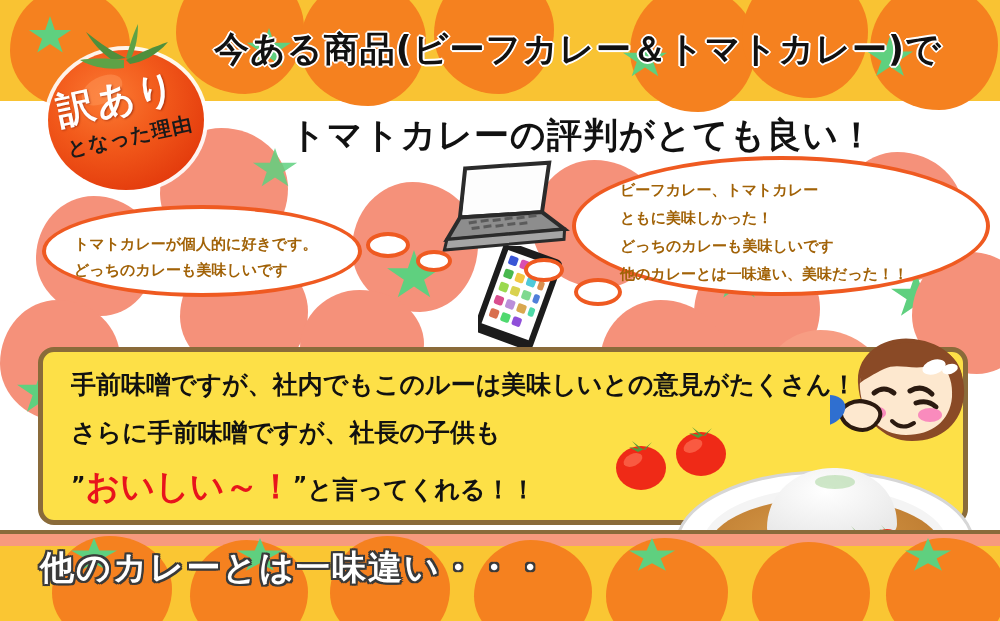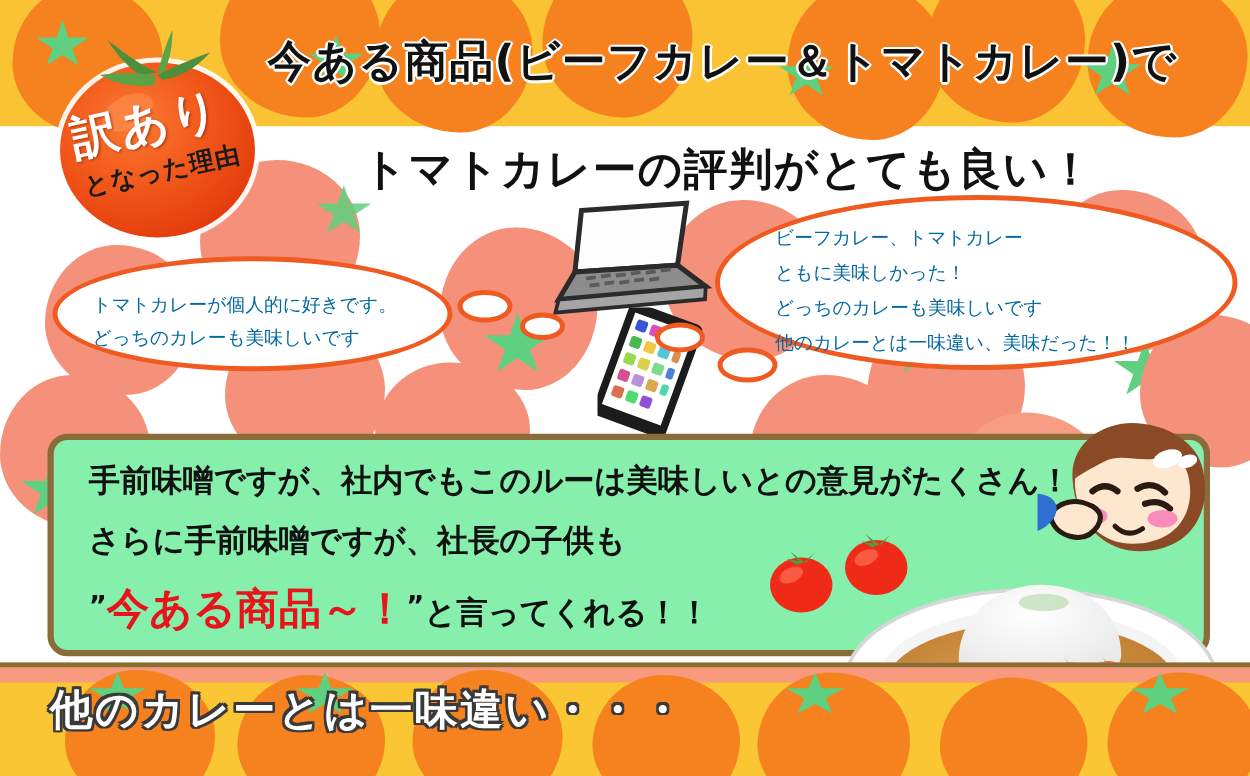--- a/index.html
+++ b/index.html
@@ -69,40 +69,40 @@
   
   .bubble{
     position:absolute;
     background:#fff;
     border:4px solid #ef5a21;
     border-radius:50%;
     box-sizing:border-box;
   }
   .bubble-text{
     position:absolute;
-    color:#0369a1;font-weight:normal;
+    color:#a16207;font-weight:bold;
     white-space:nowrap;
   }
   .dot{
     position:absolute;
     background:#fff;
     border:4px solid #ef5a21;
     border-radius:50%;
     box-sizing:border-box;
   }
 
   #bubble-left{left:42px;top:205px;width:320px;height:92px;}
   #bubble-left .bubble-text{font-size:15px;line-height:26px;left:28px;top:22px;}
   #bubble-right{left:572px;top:156px;width:418px;height:140px;}
   #bubble-right .bubble-text{font-size:15px;line-height:28px;left:44px;top:16px;}
 
   
   #main-box{
     position:absolute;left:38px;top:347px;width:930px;height:178px;
-    background:#86efac;
+    background:#fde047;
     border:5px solid #8a6b3a;
     border-radius:16px;
     box-sizing:border-box;
   }
   .mb-line{
     position:absolute;left:28px;white-space:nowrap;
     font-weight:bold;color:#111;
   }
   #mb-line1{top:16px;font-size:25px;}
   #mb-line2{top:64px;font-size:25px;}
@@ -265,21 +265,21 @@
       <span>ともに美味しかった！</span><br>
       <span>どっちのカレーも美味しいです</span><br>
       <span>他のカレーとは一味違い、美味だった！！</span>
     </div>
   </div>
 
   <div id="main-box">
     <div class="mb-line" id="mb-line1">手前味噌ですが、社内でもこのルーは美味しいとの意見がたくさん！</div>
     <div class="mb-line" id="mb-line2">さらに手前味噌ですが、社長の子供も</div>
     <div class="mb-line" id="mb-line3">
-      <span class="quote">”</span><span class="hl-red">今ある商品～！</span><span class="quote">”</span><span>と言ってくれる！！</span>
+      <span class="quote">”</span><span class="hl-red">おいしい～！</span><span class="quote">”</span><span>と言ってくれる！！</span>
     </div>
   </div>
 
   <div style="position:absolute;left:612px;top:438px;width:58px;height:54px;">
     <svg width="58" height="54" viewBox="0 0 58 54" xmlns="http://www.w3.org/2000/svg">
       <ellipse cx="29" cy="30" rx="25" ry="22" fill="#ef2a17"></ellipse>
       <ellipse cx="21" cy="22" rx="10" ry="6" fill="#ff7b5e" opacity=".6" transform="rotate(-25 21 22)"></ellipse>
       <path d="M29 10 L20 3 L27 11 L17 9 L26 14 L32 11 L40 4 L33 12 Z" fill="#4f9b3c"></path>
     </svg>
   </div>

